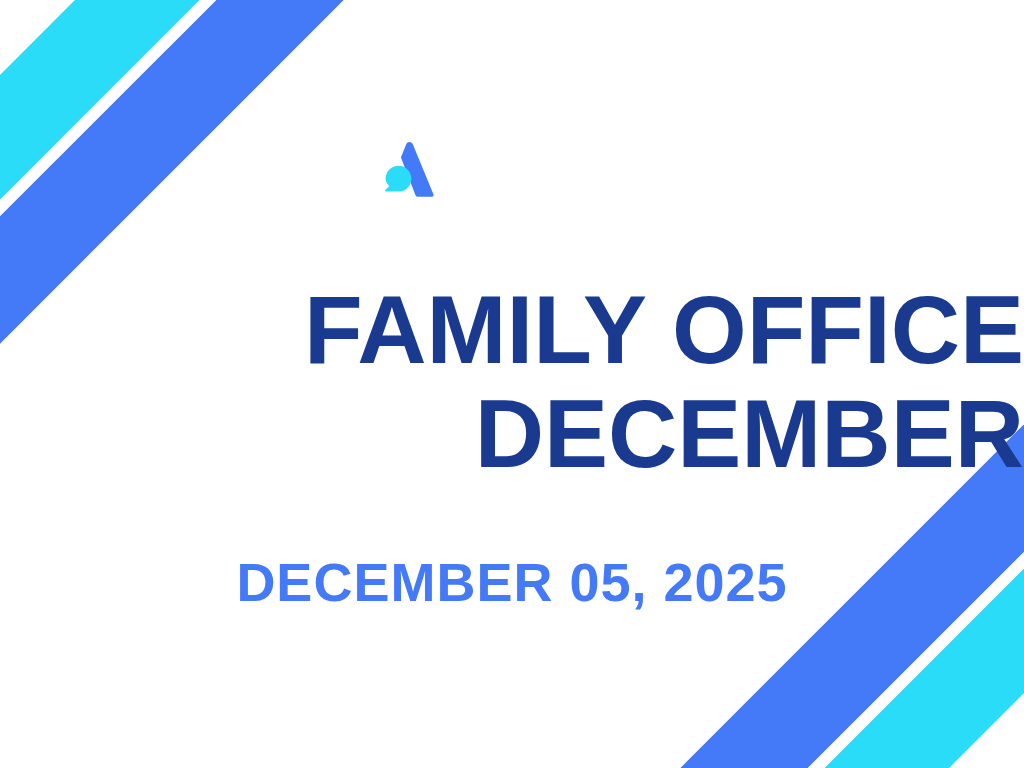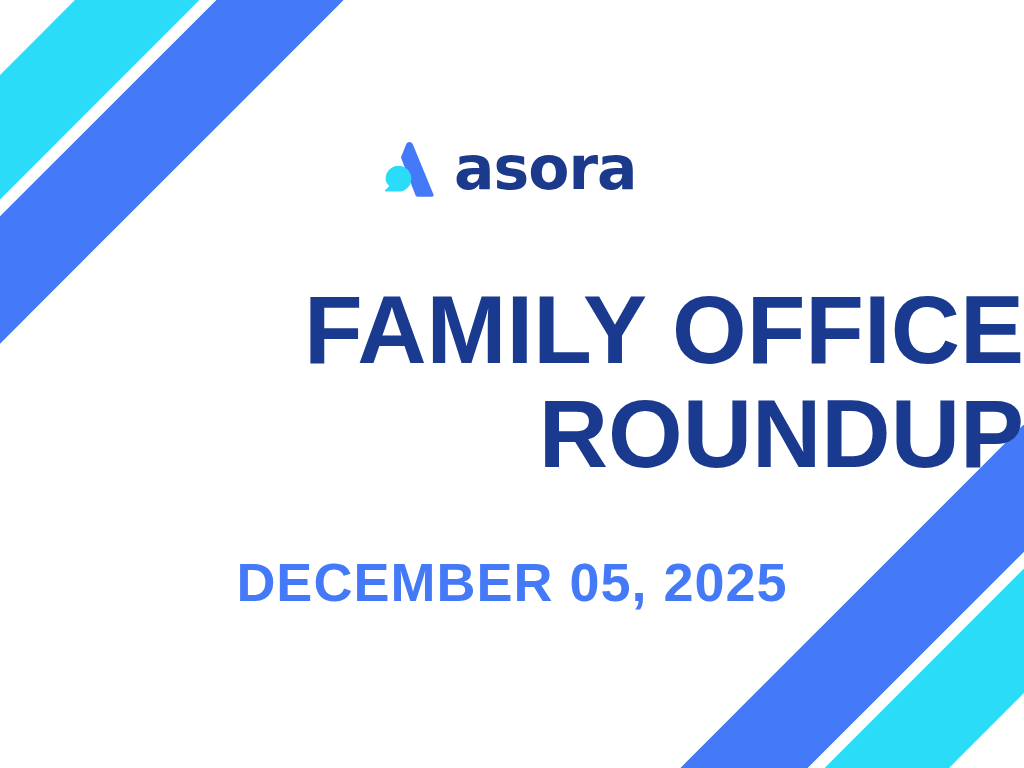--- a/index.html
+++ b/index.html
@@ -128,23 +128,22 @@
 
   <div class="logo">
     <div class="logo-mark">
       <svg viewBox="0 0 66 66" width="66" height="66" aria-hidden="true">
 
         <path d="M33.5 5 C35.2 5 36.2 6.1 36.9 7.6 L57.5 57.5 C58.0 58.6 57.2 59.8 56.0 59.8 L42.0 59.8 C40.8 59.8 39.8 59.1 39.4 58.0 L25.3 21.5 C24.9 20.4 25.1 19.2 25.8 18.3 L30.3 7.0 C30.9 5.8 32.1 5 33.5 5 Z" fill="#4479F7"></path>
 
         <path d="M22.5 28.8 C29.6 28.8 35.4 34.6 35.4 41.7 C35.4 48.8 29.6 54.6 22.5 54.6 L9.9 54.6 C9.1 54.6 8.7 53.6 9.3 53.0 L13.4 48.9 C13.4 48.9 9.6 46.2 9.6 41.7 C9.6 34.6 15.4 28.8 22.5 28.8 Z" fill="#2ADCF8"></path>
       </svg>
     </div>
-    <div class="logo-word">asora</div>
   </div>
 
   <div class="headline">
     <span class="line">FAMILY OFFICE</span>
-    <span class="line">ROUNDUP</span>
+    <span class="line">DECEMBER</span>
   </div>
 
   <div class="date">DECEMBER 05, 2025</div>
 
 </div>
 
 </body></html>

